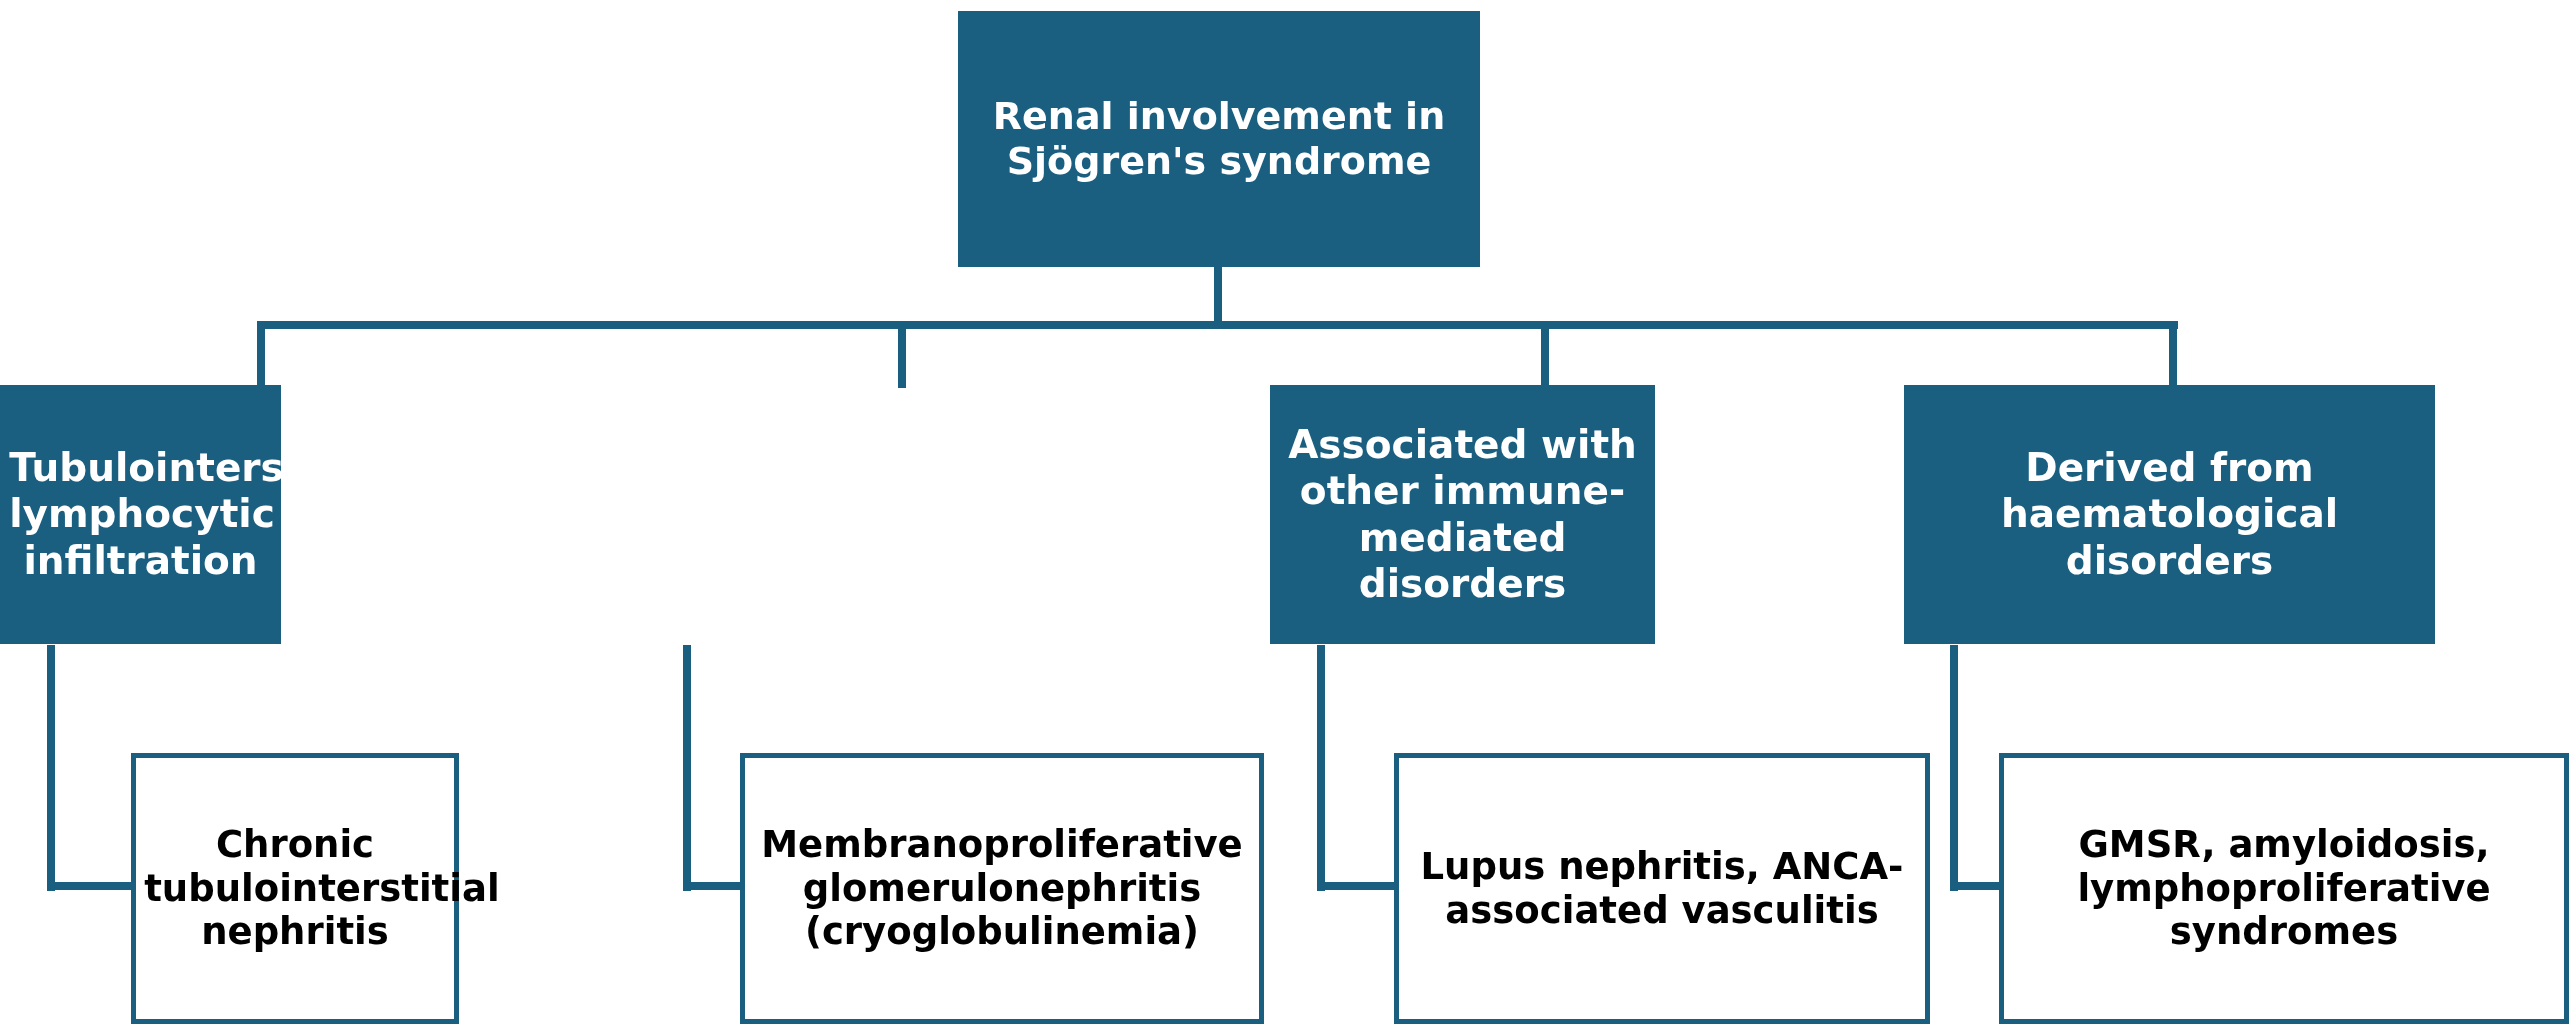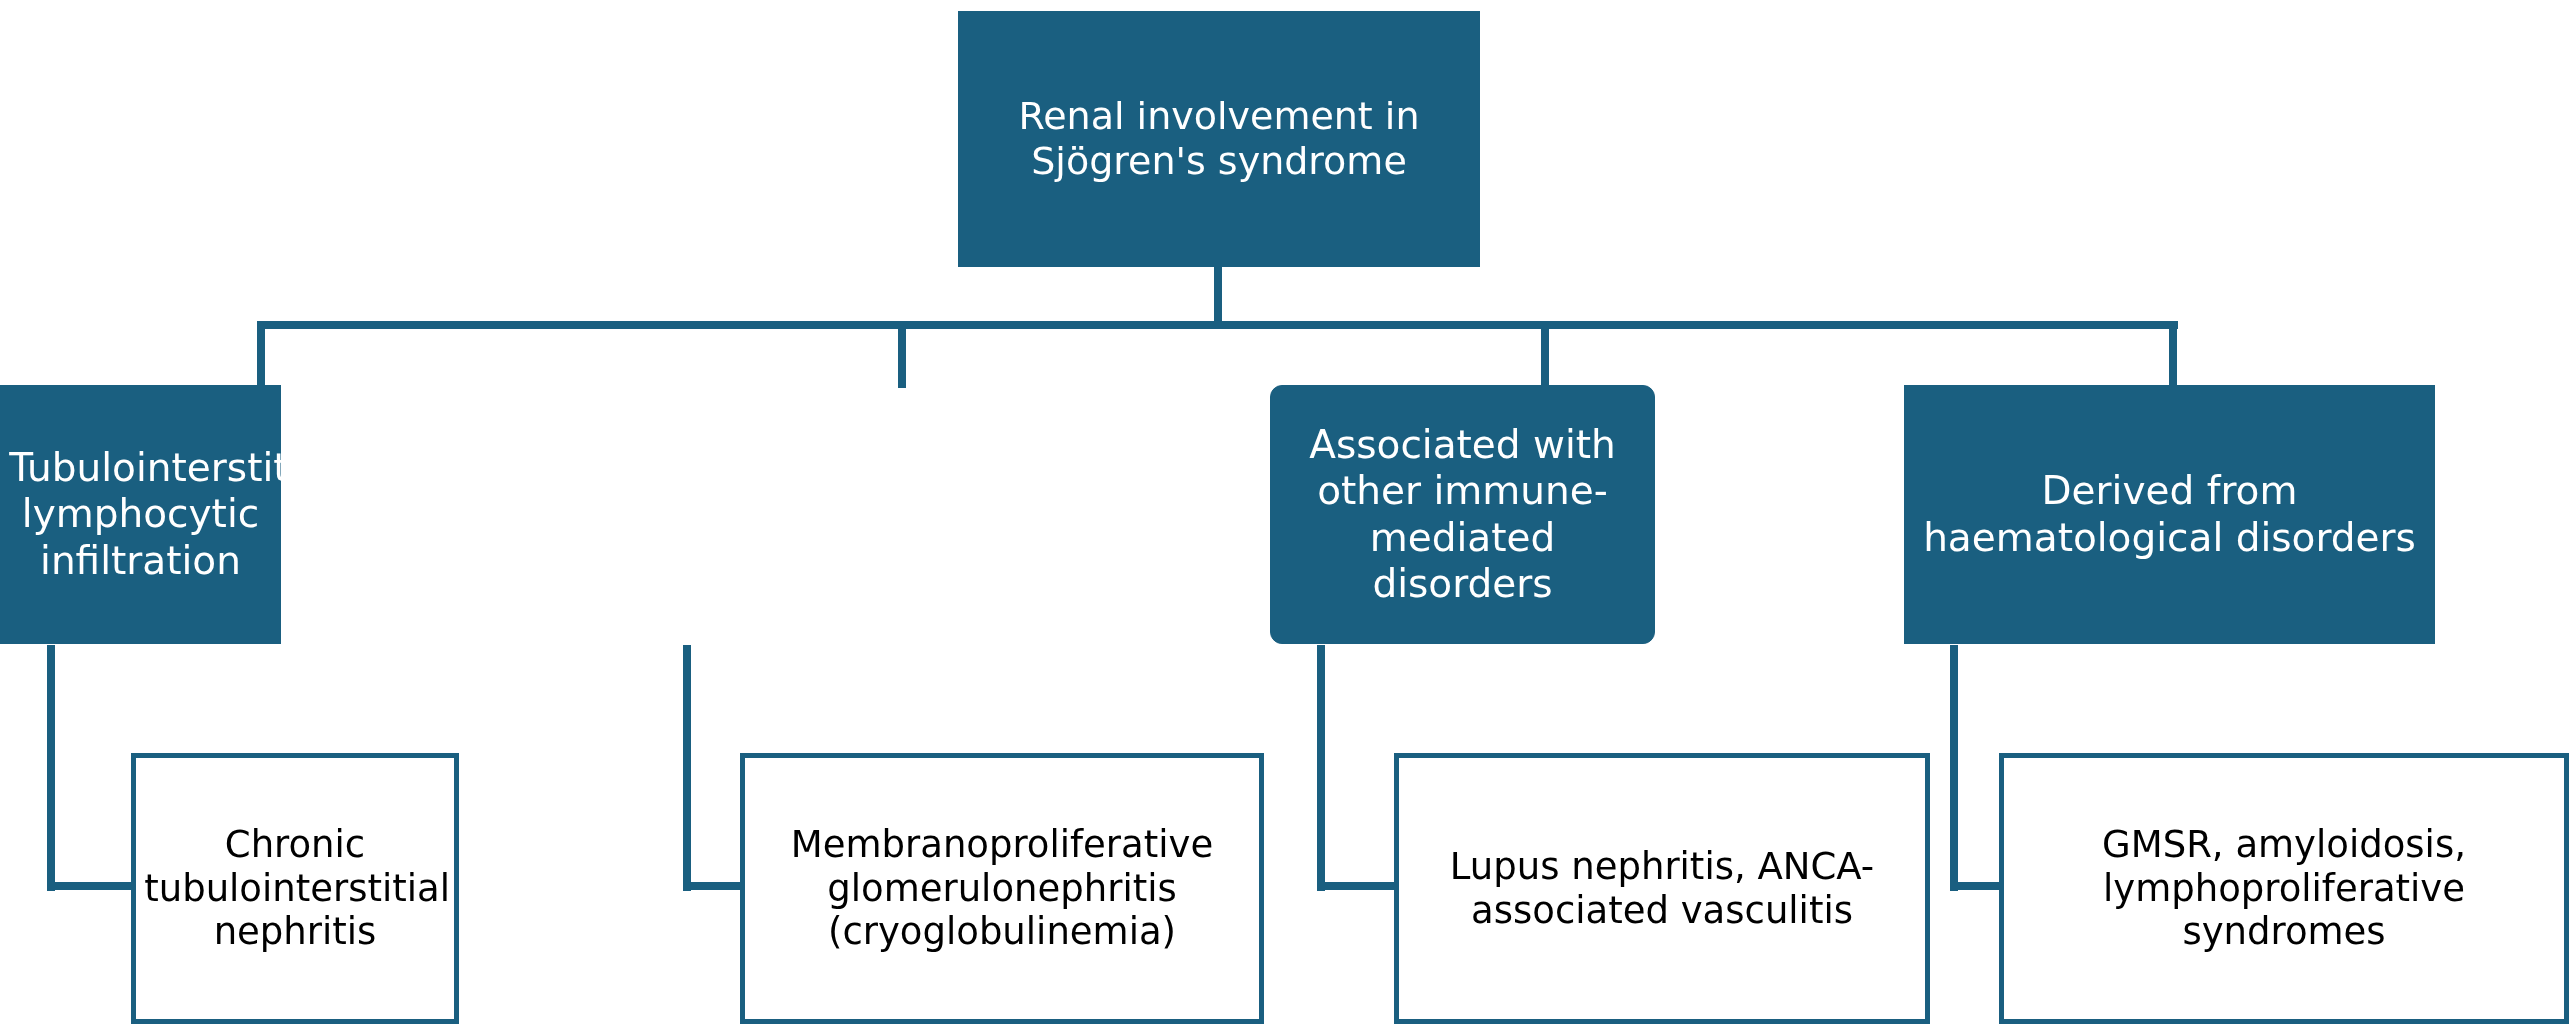--- a/index.html
+++ b/index.html
@@ -4,20 +4,21 @@
 <title>Renal involvement in Sjögren's syndrome</title>
 <style>
   html,body{margin:0;padding:0;background:#ffffff;}
   body{font-family:"DejaVu Sans","Liberation Sans",sans-serif;}
   #diagram{
     position:relative;
     width:2576px;
     height:1035px;
     background:#ffffff;
     overflow:hidden;
+    font-weight:bold;
   }
 
   
   .node{
     position:absolute;
     box-sizing:border-box;
     display:flex;
     align-items:center;
     justify-content:center;
     text-align:center;
@@ -43,21 +44,21 @@
 
   
   #node-root{
     left:958px; top:10.7px; width:522px; height:256px;
     font-size:38px;
   }
   
   .node-l2{ top:385px; height:259px; font-size:39px; }
   #node-l2-0{ left:0px;    width:281px; }
   #node-l2-1{ left:636px;  width:537px; }
-  #node-l2-2{ left:1270px; width:385px;border-radius:12px; }
+  #node-l2-2{ left:1270px; width:385px; }
   #node-l2-3{ left:1904px; width:531px; }
 
   
   .node-l3{ top:753px; height:271px; font-size:37px; }
   #node-l3-0{ left:131px;  width:328px; }
   #node-l3-1{ left:740px;  width:524px; }
   #node-l3-2{ left:1394px; width:536px; }
   #node-l3-3{ left:1999px; width:570px;justify-content:flex-end; }
 
   

